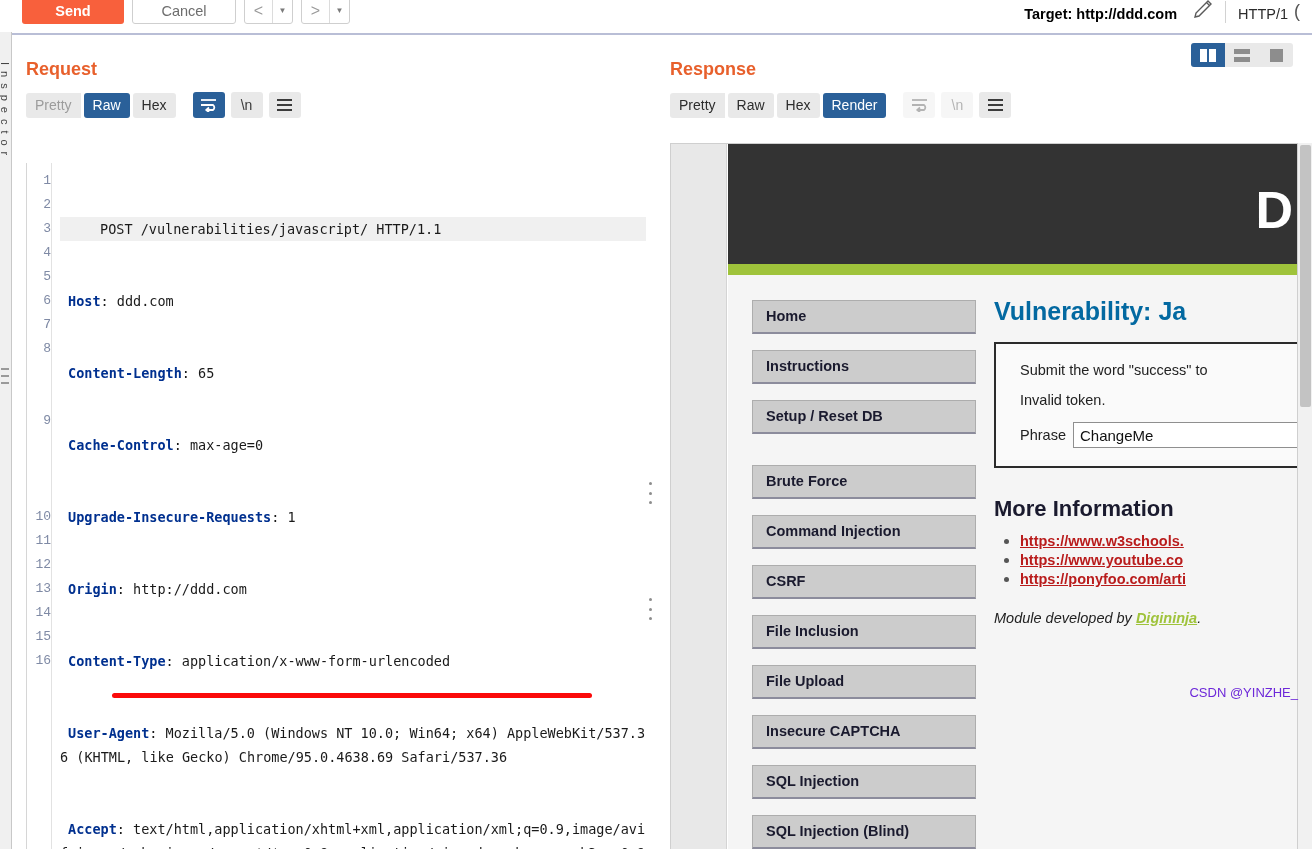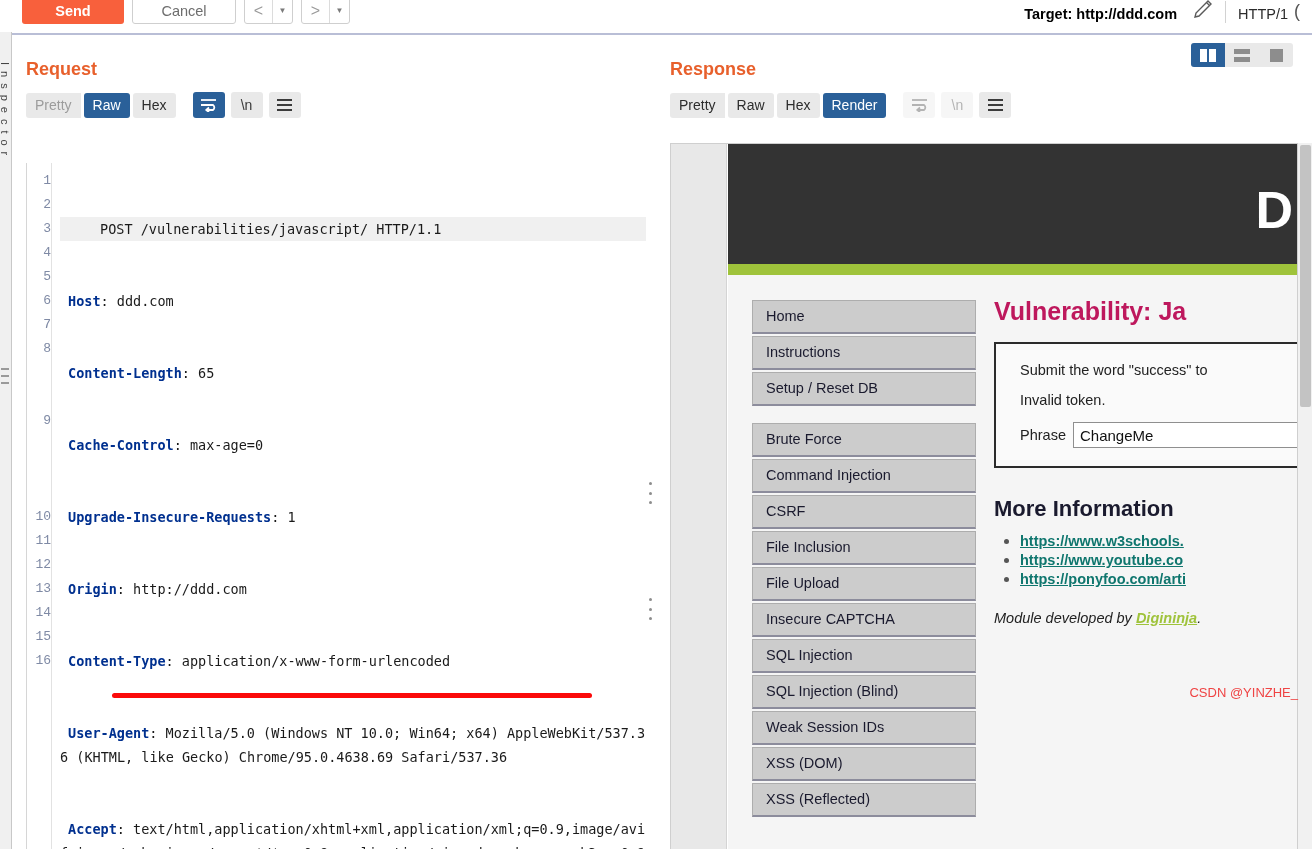--- a/index.html
+++ b/index.html
@@ -309,36 +309,36 @@
   .dvwa-nav {
     width: 248px;
     padding: 25px 0 0 24px;
   }
   .navitem {
     display: block;
     background: #ccc;
     border: 1px solid #adadad;
     border-bottom: 2px solid #8c8c9c;
     color: #1a1a2e;
-    font-weight: normal;
+    font-weight: bold;
     font-size: 14.5px;
     padding: 7px 0 8px 13px;
-    margin-bottom: 2px;
+    margin-bottom: 16px;
     cursor: pointer;
     font-family: "Liberation Sans", sans-serif;
   }
   .navgap { height: 15px; }
 
   .dvwa-main {
     flex: 1;
     padding: 22px 0 0 18px;
     overflow: hidden;
   }
   .vuln-title {
-    font-size: 25px; font-weight: bold; color: #be185d;
+    font-size: 25px; font-weight: bold; color: #0369a1;
     white-space: nowrap;
     margin-bottom: 16px;
   }
   .vuln-box {
     border: 2px solid #2b2b2b;
     background: #fafafa;
     padding: 18px 0 18px 24px;
     width: 520px;
     margin-bottom: 28px;
   }
@@ -360,21 +360,21 @@
     width: 340px;
     height: 26px;
   }
   .more-title {
     font-size: 22px; font-weight: bold; color: #1a1a2e;
     margin-bottom: 10px;
   }
   .more-list { margin: 0 0 0 4px; padding-left: 22px; }
   .more-list li { margin-bottom: 1px; list-style: disc; color: #555; }
   .more-list a {
-    color: #0f766e;
+    color: #b91c1c;
     font-weight: bold;
     font-size: 14.5px;
     text-decoration: underline;
     white-space: nowrap;
   }
   .module-line {
     margin-top: 22px;
     font-style: italic;
     font-size: 14.5px;
     color: #222;
@@ -404,21 +404,21 @@
   .inner-vscroll-thumb {
     position: absolute; left: 1px; top: 0px;
     width: 12px; height: 250px;
     background: #cdcdcd;
   }
 
   .watermark {
     position: absolute;
     right: 14px; bottom: 6px;
     font-size: 13px;
-    color: #ef4444;
+    color: #6d28d9;
     font-family: "Liberation Sans", sans-serif;
     z-index: 40;
   }
 </style>
 </head>
 <body>
 
 <div id="app">
 
   <div class="toolbar">

